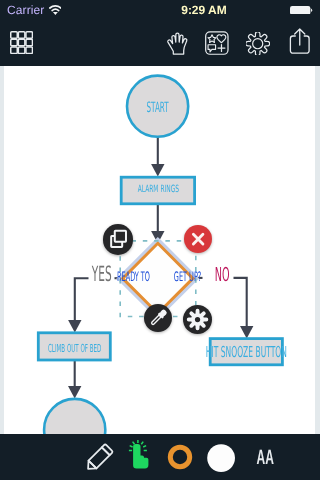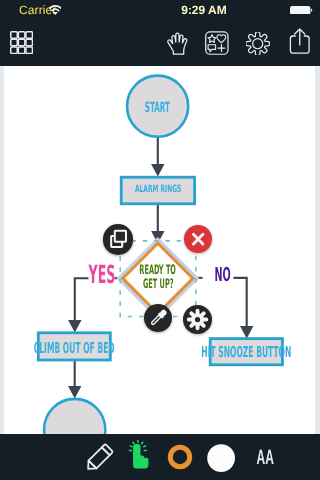--- a/index.html
+++ b/index.html
@@ -2,39 +2,39 @@
 <html><head>
 <meta charset="utf-8">
 <style>
   html,body{margin:0;padding:0;background:#131e27;}
   body{width:320px;height:480px;overflow:hidden;
        font-family:"Liberation Sans",sans-serif;}
   #app{position:relative;width:320px;height:480px;overflow:hidden;background:#fbfcfd;}
 
   
   .statusbar{position:absolute;left:0;top:0;width:320px;height:20px;background:#131e27;}
-  .sb-carrier{position:absolute;left:19px;top:3px;font-size:12px;color:#fde047;letter-spacing:.1px;}
+  .sb-carrier{position:absolute;left:7px;top:3px;font-size:12px;color:#c4b5fd;letter-spacing:.1px;}
   .sb-wifi{position:absolute;}
   .sb-time{position:absolute;left:0;top:3px;width:320px;text-align:center;font-size:12px;font-weight:bold;color:#fef9c3;margin-left:44px;}
   .sb-batt{position:absolute;}
 
   
   .topbar{position:absolute;left:0;top:20px;width:320px;height:46px;background:#131e27;}
   .tb-icon{position:absolute;}
 
   
   .canvas{position:absolute;left:0;top:66px;width:320px;height:368px;background:#ffffff;overflow:hidden;}
   .edgeL{position:absolute;left:0;top:0;width:4px;height:368px;background:#e3e9ec;}
   .edgeR{position:absolute;right:0;top:0;width:5px;height:368px;background:#e3e9ec;}
 
   
   .bottombar{position:absolute;left:0;top:434px;width:320px;height:46px;background:#131e27;}
   .node-label{position:absolute;
     display:flex;align-items:center;justify-content:center;text-align:left;
-    font-family:"DejaVu Sans Condensed","DejaVu Sans",sans-serif;font-weight:bold;
+    font-family:"DejaVu Sans Condensed","DejaVu Sans",sans-serif;font-weight:normal;
     color:#3aaee0;letter-spacing:0px;line-height:1.0;white-space:nowrap;}
   .node-label > span,.sq{display:block;transform:scaleX(.56);transform-origin:center center;}
   .sq{transform:scaleX(.58);}
   #lbl-alarm > span{transform:scaleX(.66);}
   #lbl-start > span{transform:scaleX(.565);}
   #lbl-end > span{transform:scaleX(.585);}
   body{-webkit-font-smoothing:antialiased;text-rendering:geometricPrecision;}
 </style>
 </head>
 <body>
@@ -119,39 +119,39 @@
         <polygon points="157.8 177.3 192.9 212.4 157.8 247.5 122.70000000000002 212.4" fill="#fefefe" stroke="#e48e33" stroke-width="3"></polygon>
         <rect x="120.2" y="174.9" width="75.6" height="75.6" fill="none" stroke="#7fbcc6" stroke-width="1.6" stroke-dasharray="4.5 6.8"></rect>
       </svg>
 
     <div class="node-label" id="lbl-start" style="left:127px;top:32.1px;width:61px;height:21px;font-size:14.2px">
         <span>START</span>
       </div>
     <div class="node-label" id="lbl-alarm" style="left:121.2px;top:110.8px;width:73.4px;height:26.6px;font-size:10px">
         <span>ALARM RINGS</span>
       </div>
-    <div class="node-label" id="lbl-climb" style="left:37.7px;top:268.7px;width:73px;height:27px;font-size:15px">
+    <div class="node-label" id="lbl-climb" style="left:37.7px;top:268.7px;width:73px;height:27px;font-size:11px">
         <span>CLIMB OUT OF BED</span>
       </div>
     <div class="node-label" id="lbl-snooze" style="left:209.6px;top:273.3px;width:73.4px;height:26px;font-size:15px">
         <span>HIT SNOOZE BUTTON</span>
       </div>
     <div class="node-label" id="lbl-end" style="left:43.4px;top:368px;width:62px;height:21px;font-size:14.2px">
         <span>END</span>
       </div>
 
-    <div class="node-label" id="lbl-ready" style="left:128px;top:197.5px;width:60px;height:28px;font-size:13px;line-height:13.8px;color:#4d7c0f;flex-direction:column">
+    <div class="node-label" id="lbl-ready" style="left:128px;top:197.5px;width:60px;height:28px;font-size:13px;line-height:13.8px;color:#1d4ed8;flex-direction:row">
       <span>READY TO</span>
       <span>GET UP?</span>
     </div>
 
-    <div class="node-label" id="lbl-yes" style="left:86px;top:198.4px;width:31px;height:20px;font-size:25px;color:#ec4899">
+    <div class="node-label" id="lbl-yes" style="left:86px;top:198.4px;width:31px;height:20px;font-size:21px;color:#737373">
         <span>YES</span>
       </div>
-    <div class="node-label" id="lbl-no" style="left:207.3px;top:198.5px;width:30px;height:20px;font-size:19.2px;color:#4c1d95">
+    <div class="node-label" id="lbl-no" style="left:207.3px;top:198.5px;width:30px;height:20px;font-size:19.2px;color:#be185d">
         <span>NO</span>
       </div>
 
     <div id="btn-dup" style="position:absolute;left:103px;top:158.3px;width:30.4px;height:30.4px;border-radius:50%;background:#262628;box-shadow:0 1px 3px rgba(0,0,0,.35)">
       <svg width="30.4" height="30.4" viewBox="0 0 32 32">
         <rect x="8.6" y="12.6" width="11.6" height="11.5" rx="0.7" fill="none" stroke="#f4f5f7" stroke-width="2.1"></rect>
         <rect x="12.4" y="7.0" width="11.8" height="11.6" rx="0.7" fill="#262628" stroke="#f4f5f7" stroke-width="2.1"></rect>
       </svg>
     </div>
 

